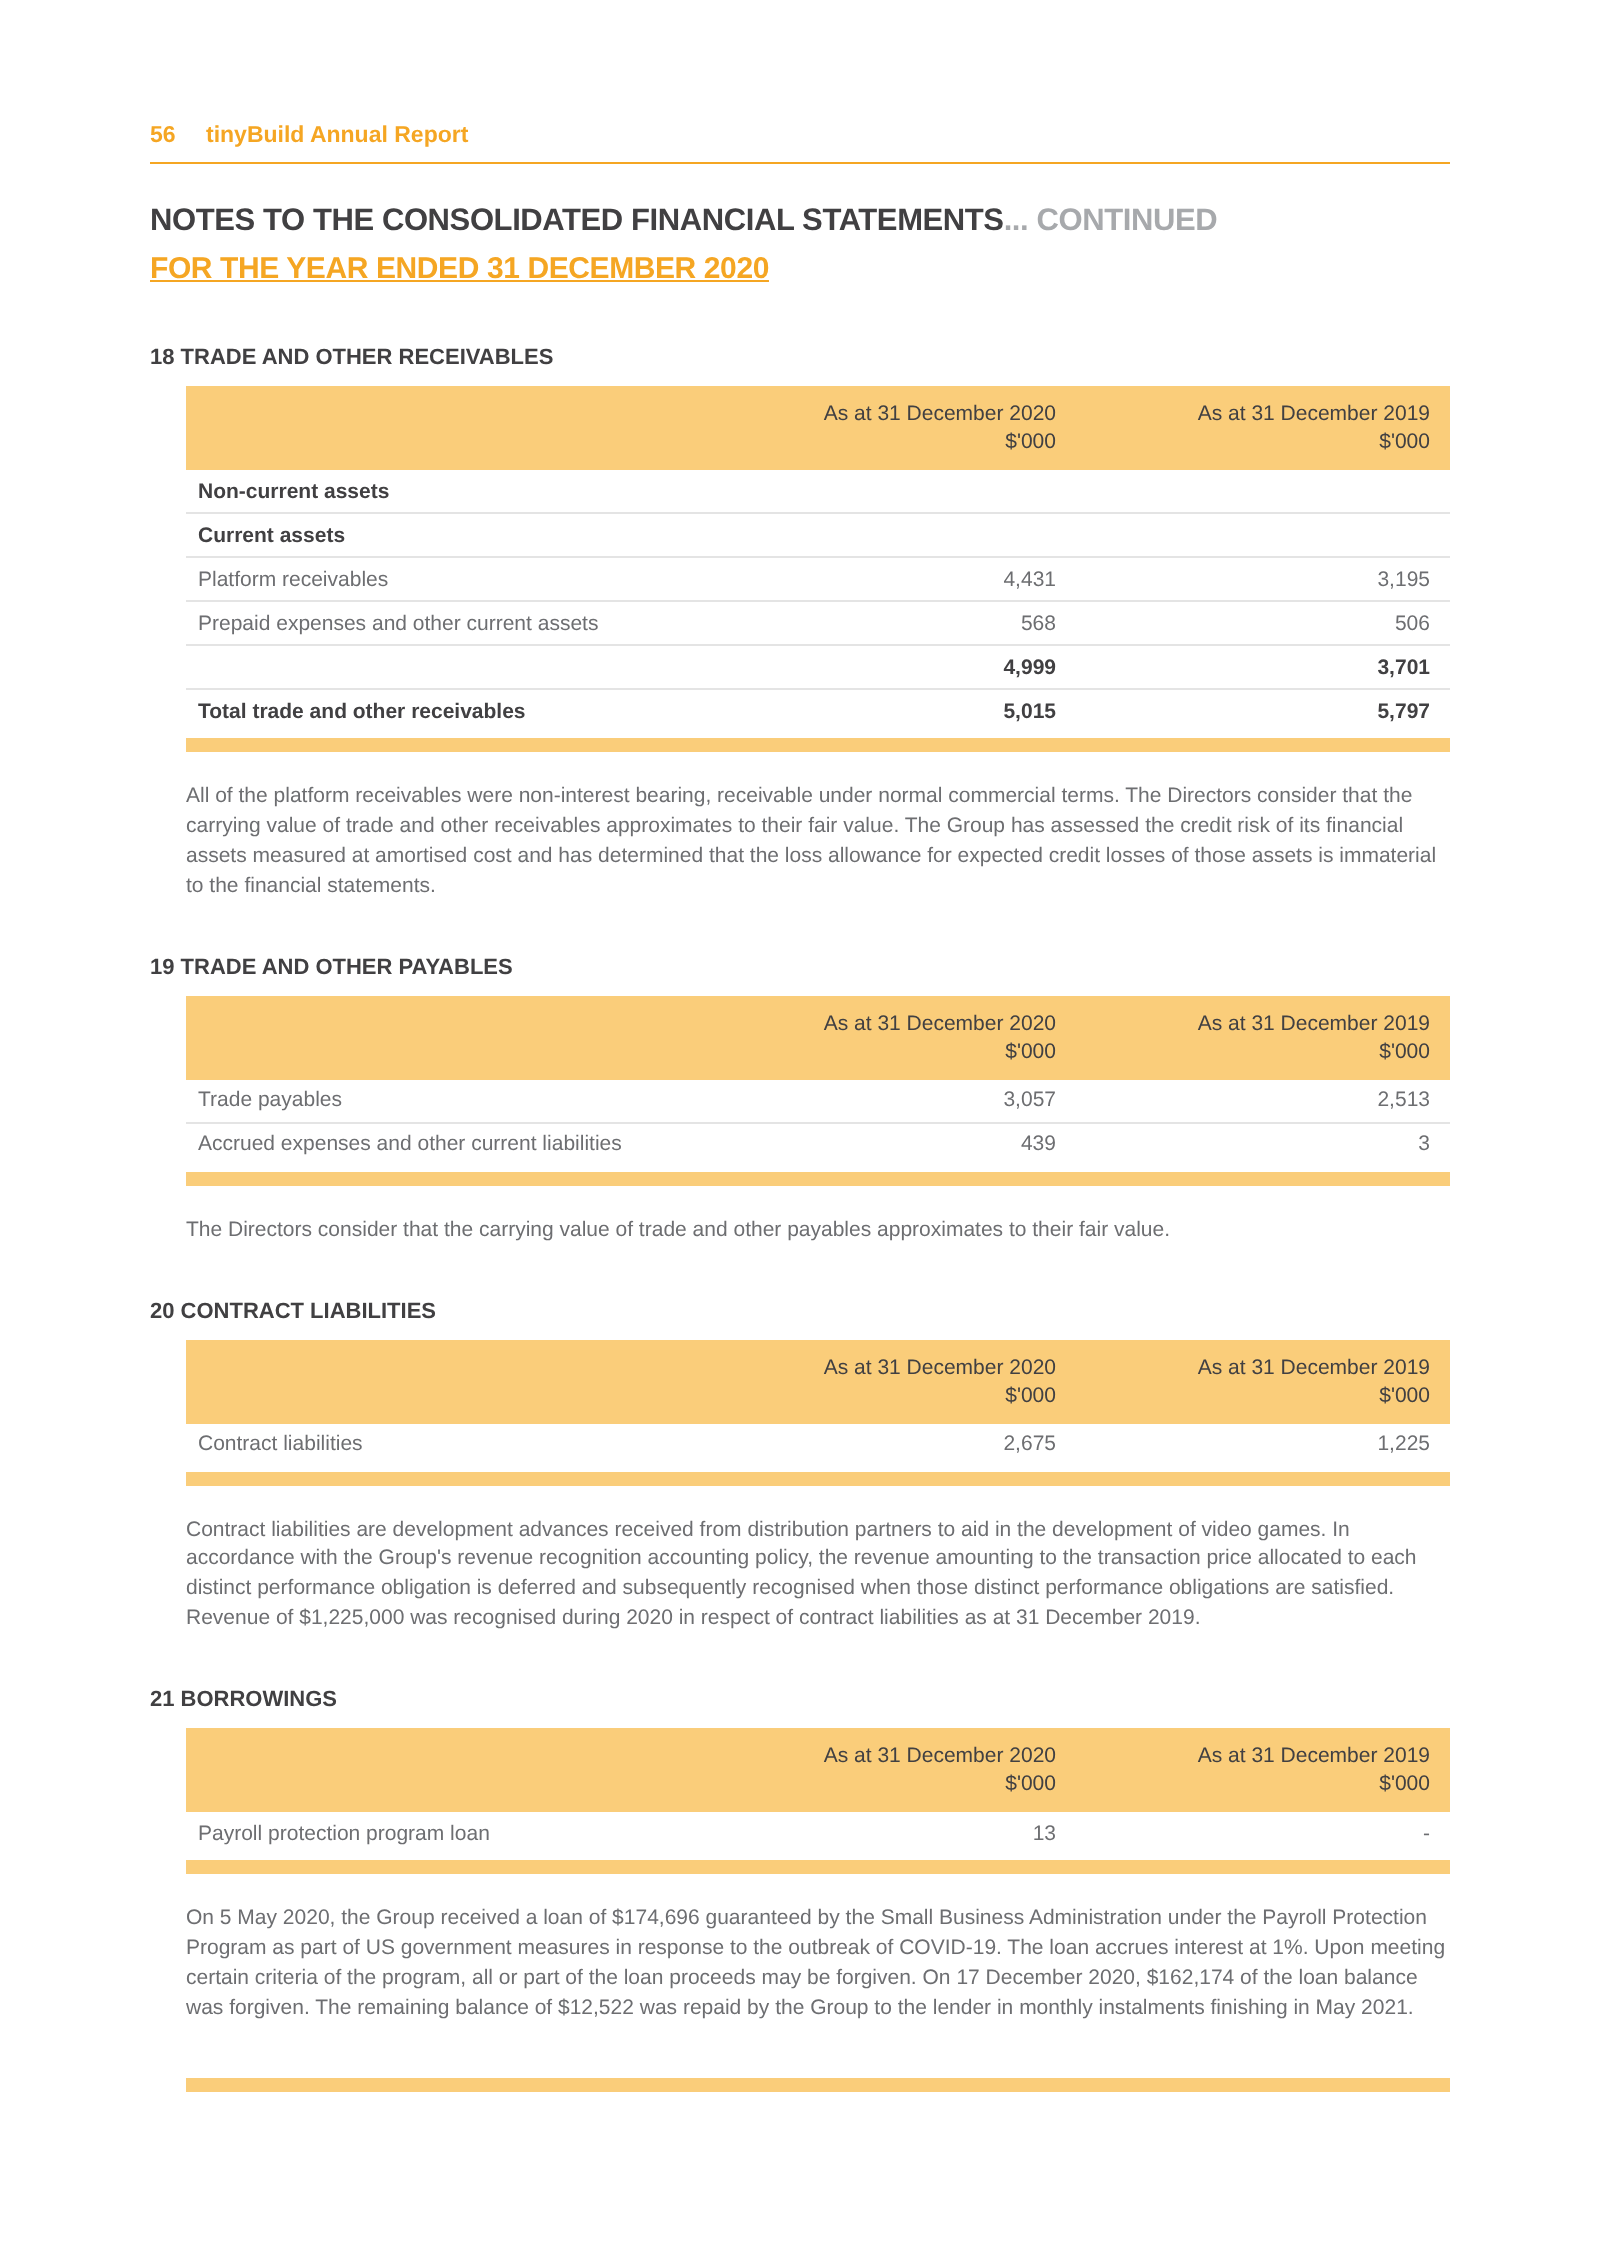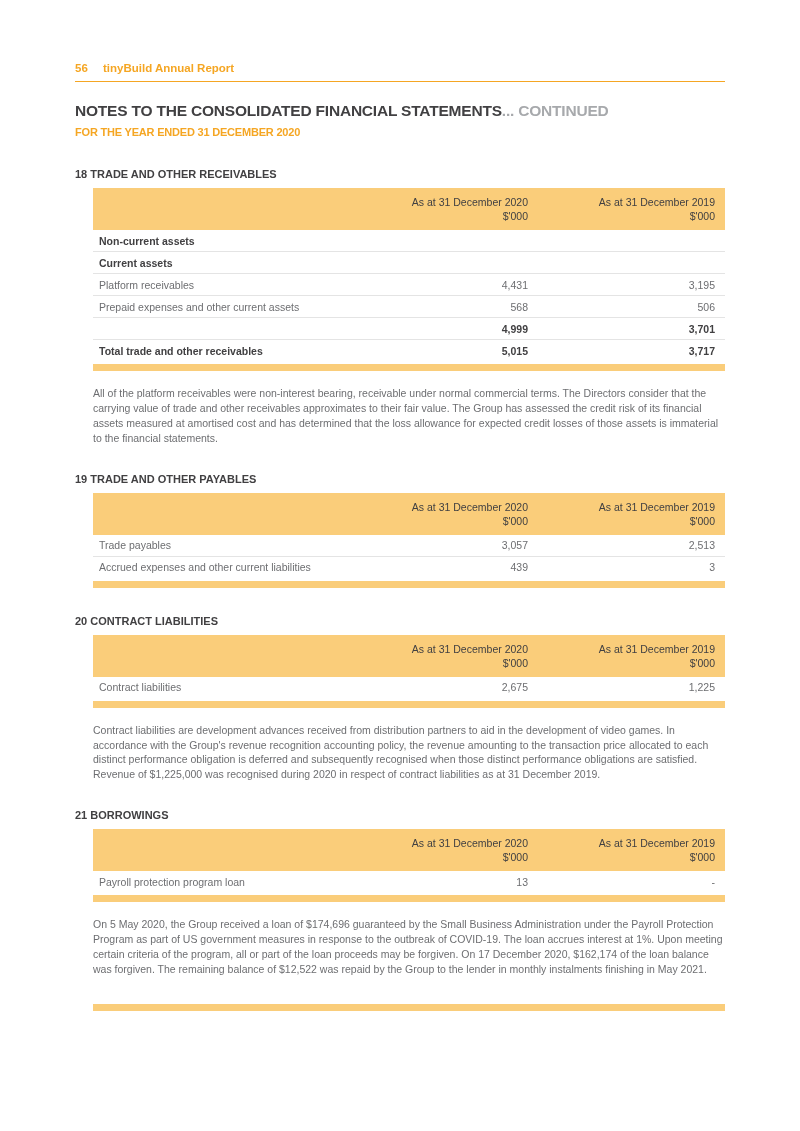--- a/index.html
+++ b/index.html
@@ -23,21 +23,21 @@
     color:var(--accent);font-weight:bold;font-size:11.5px;
     padding-bottom:7px;border-bottom:1.5px solid var(--accent);
   }
   .page-number{min-width:14px;}
   
   .main-heading{
     margin:20px 0 0 0;font-size:15.5px;font-weight:bold;color:var(--text-dark);
     letter-spacing:-0.2px;
   }
   .main-heading .continued{color:var(--text-light);font-weight:bold;}
-  .sub-heading{margin:6px 0 0 0;font-size:11px;font-weight:bold;color:var(--accent);letter-spacing:-0.2px;}
+  .sub-heading{margin:6px 0 0 0;font-size:15px;font-weight:bold;color:var(--accent);letter-spacing:-0.2px;text-decoration:underline;}
   
   .sections{margin-top:30px;}
   .note-section{margin-bottom:27px;}
   .section-title{margin:0 0 8px 0;font-size:11px;font-weight:bold;color:var(--text-dark);}
   .section-content{margin-left:18px;}
   
   .fin-table{width:100%;border-collapse:collapse;font-size:10.5px;color:var(--text-body);}
   .fin-table thead th{
     background:var(--band);color:var(--text-dark);font-weight:normal;font-size:10.5px;
     text-align:right;
@@ -109,21 +109,21 @@
                 <td class="num-col">506</td>
               </tr>
               <tr class="row-subtotal">
                 <td class="label-col"></td>
                 <td class="num-col">4,999</td>
                 <td class="num-col">3,701</td>
               </tr>
               <tr class="row-total">
                 <td class="label-col">Total trade and other receivables</td>
                 <td class="num-col">5,015</td>
-                <td class="num-col">3,717</td>
+                <td class="num-col">5,797</td>
               </tr>
             </tbody>
           </table>
           <div class="orange-strip"></div>
           <p class="note-text">All of the platform receivables were non-interest bearing, receivable under normal commercial terms. The Directors consider that the carrying value of trade and other receivables approximates to their fair value. The Group has assessed the credit risk of its financial assets measured at amortised cost and has determined that the loss allowance for expected credit losses of those assets is immaterial to the financial statements.</p>
         </div>
       </section>
       <section class="note-section">
         <h3 class="section-title">19 TRADE AND OTHER PAYABLES</h3>
         <div class="section-content">
@@ -147,20 +147,21 @@
                 <td class="num-col">2,513</td>
               </tr>
               <tr class="row-normal">
                 <td class="label-col">Accrued expenses and other current liabilities</td>
                 <td class="num-col">439</td>
                 <td class="num-col">3</td>
               </tr>
             </tbody>
           </table>
           <div class="orange-strip"></div>
+          <p class="note-text">The Directors consider that the carrying value of trade and other payables approximates to their fair value.</p>
         </div>
       </section>
       <section class="note-section">
         <h3 class="section-title">20 CONTRACT LIABILITIES</h3>
         <div class="section-content">
           <table class="fin-table">
             <thead>
               <tr class="head-labels">
                 <th class="label-col"></th>
                 <th class="num-col">As at 31 December 2020</th>

